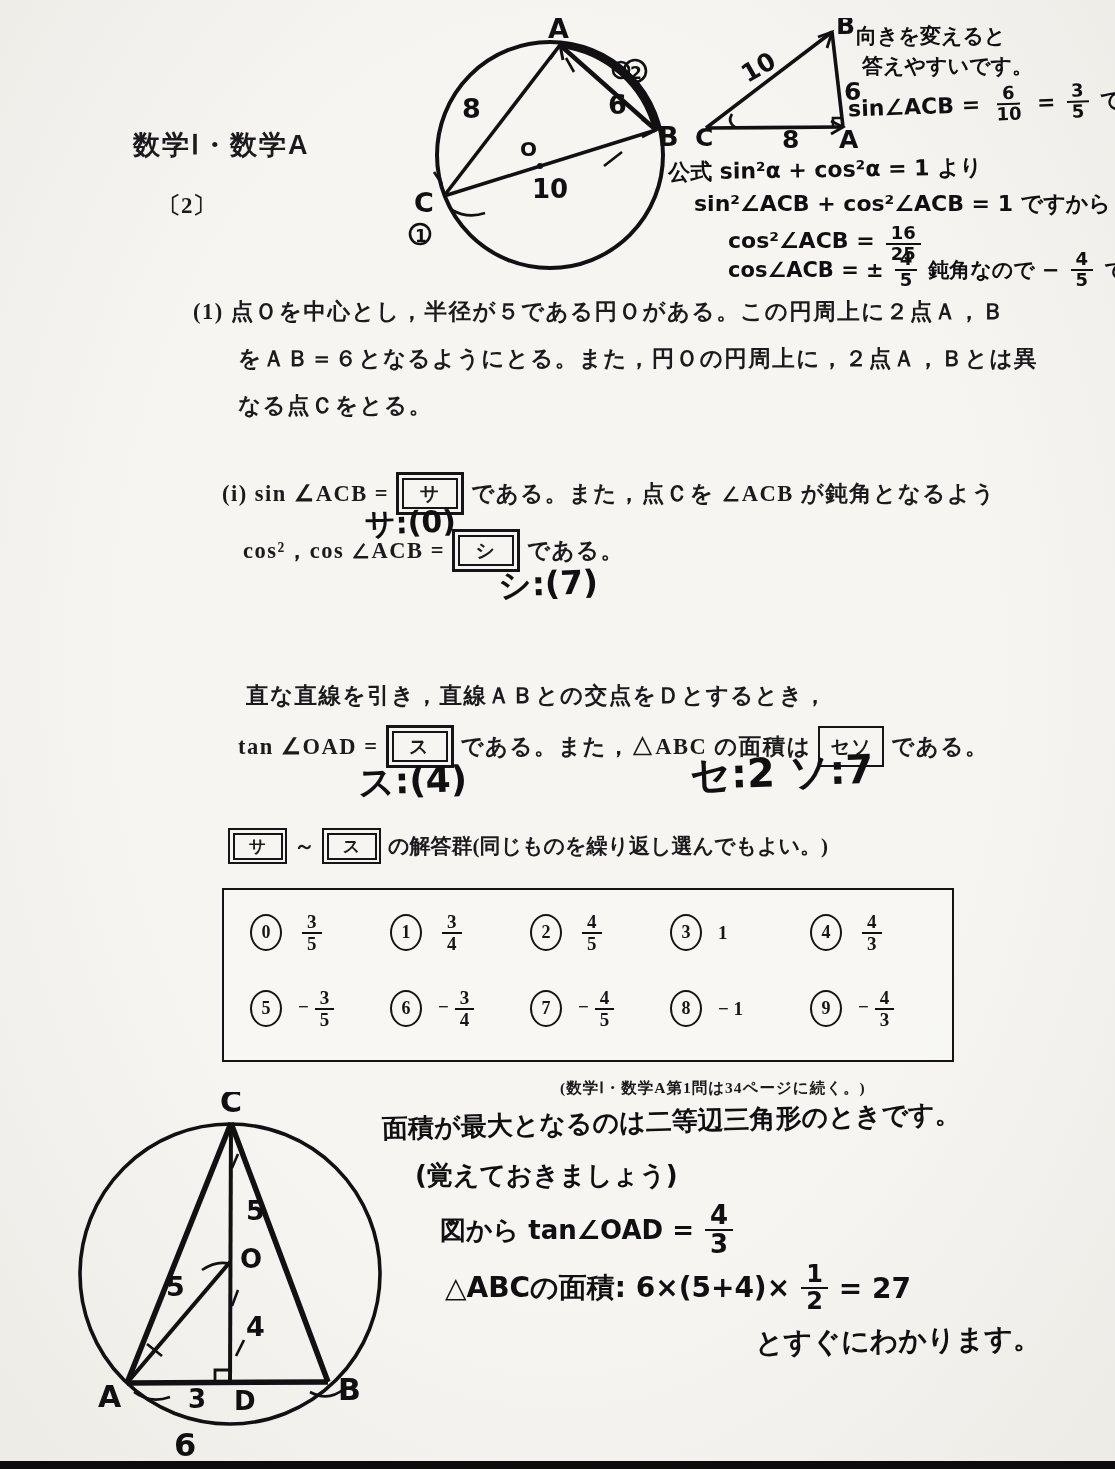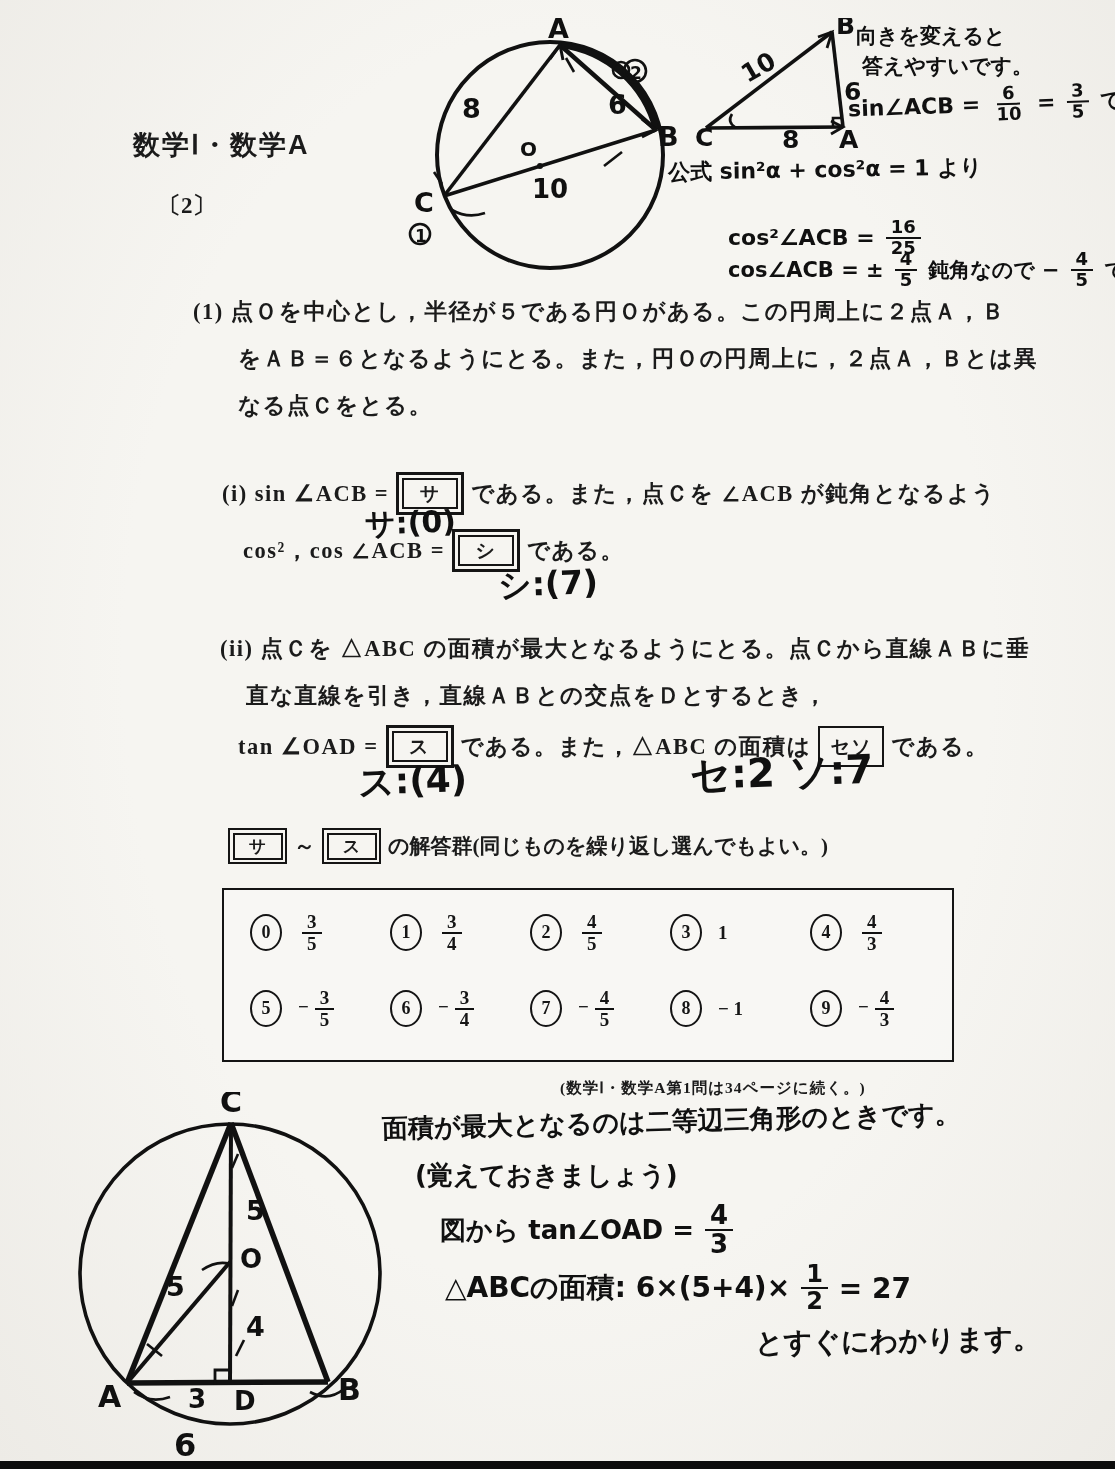--- a/index.html
+++ b/index.html
@@ -100,23 +100,24 @@
       </span>
     <span>=</span>
     <span class="frac" style="font-size:18px;">
         <span class="fn">3</span>
         <span class="fd">5</span>
       </span>
     <span>です。</span>
   </div>
 
   <div class="abs hw" style="left:668px;top:155px;font-size:22px;transform:rotate(-1deg);">公式 sin²α + cos²α = 1 より</div>
+  <div class="abs hw" style="left:694px;top:189px;font-size:22px;">sin²∠ACB + cos²∠ACB = 1 ですから</div>
   <div class="abs hw row" style="left:728px;top:218px;font-size:22px;">
     <span>cos²∠ACB =</span>
-    <span class="frac" style="font-size:18px;">
+    <span class="frac" style="font-size:18px;margin-top:6px;">
         <span class="fn">16</span>
         <span class="fd">25</span>
       </span>
   </div>
   <div class="abs hw row" style="left:728px;top:250px;font-size:21px;">
     <span>cos∠ACB = ±</span>
     <span class="frac" style="font-size:18px;">
         <span class="fn">4</span>
         <span class="fd">5</span>
       </span>
@@ -142,21 +143,20 @@
   <div class="abs hw" style="left:365px;top:503px;font-size:30px;transform:rotate(-2deg);">サ:(0)</div>
   <div class="abs print body-line row" style="left:243px;top:529px;">
     <span>cos²，cos ∠ACB =</span>
     <span class="dbox">
         <span class="inner">シ</span>
       </span>
     <span>である。</span>
   </div>
   <div class="abs hw" style="left:498px;top:562px;font-size:33px;transform:rotate(-2deg);">シ:(7)</div>
 
-  <div class="abs print body-line" style="left:220px;top:633px;">(ii)  点Ｃを △ABC の面積が最大となるようにとる。点Ｃから直線ＡＢに垂</div>
   <div class="abs print body-line" style="left:246px;top:680px;">直な直線を引き，直線ＡＢとの交点をＤとするとき，</div>
   <div class="abs print body-line row" style="left:238px;top:725px;">
     <span>tan ∠OAD =</span>
     <span class="dbox">
         <span class="inner">ス</span>
       </span>
     <span>である。また，△ABC の面積は</span>
     <span class="sbox">セソ</span>
     <span>である。</span>
   </div>

